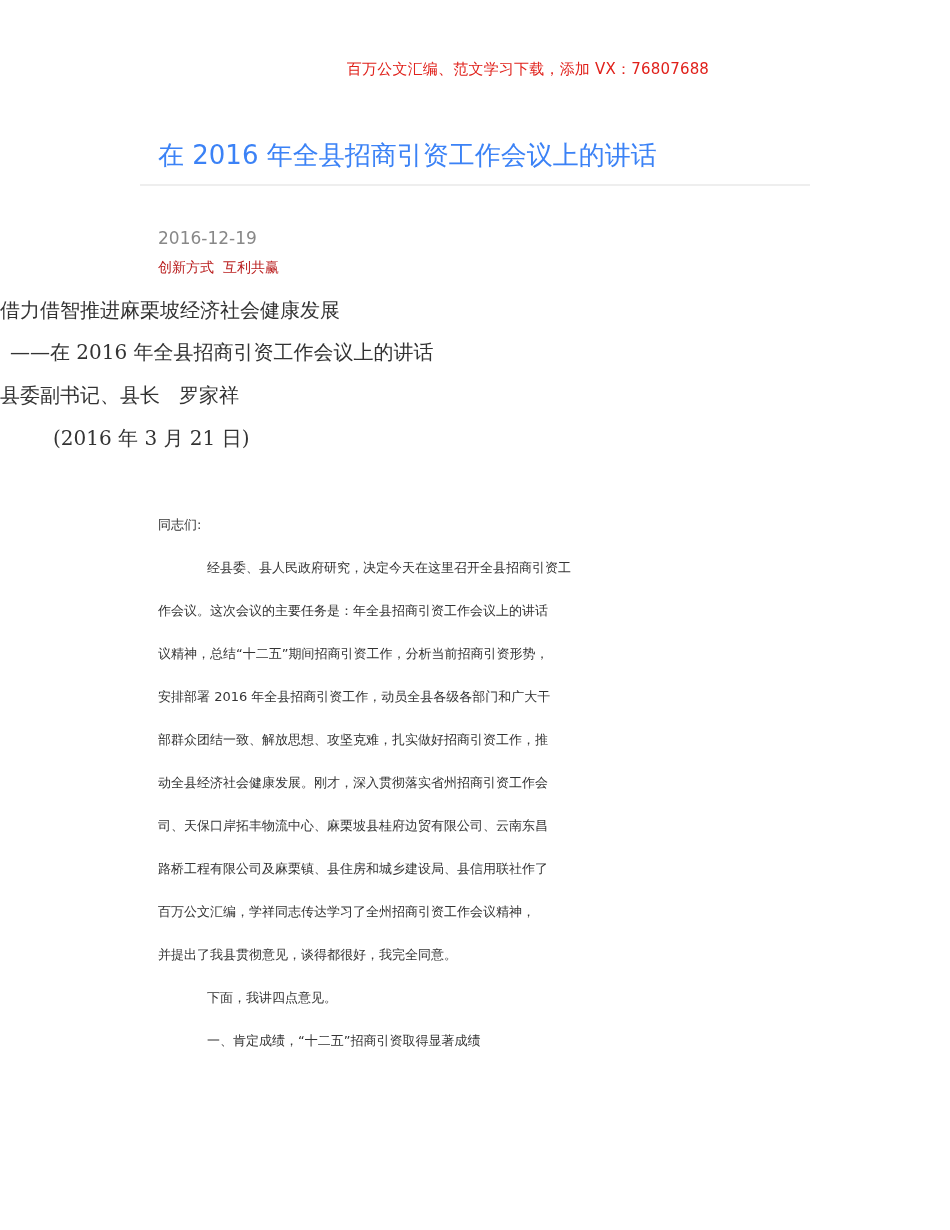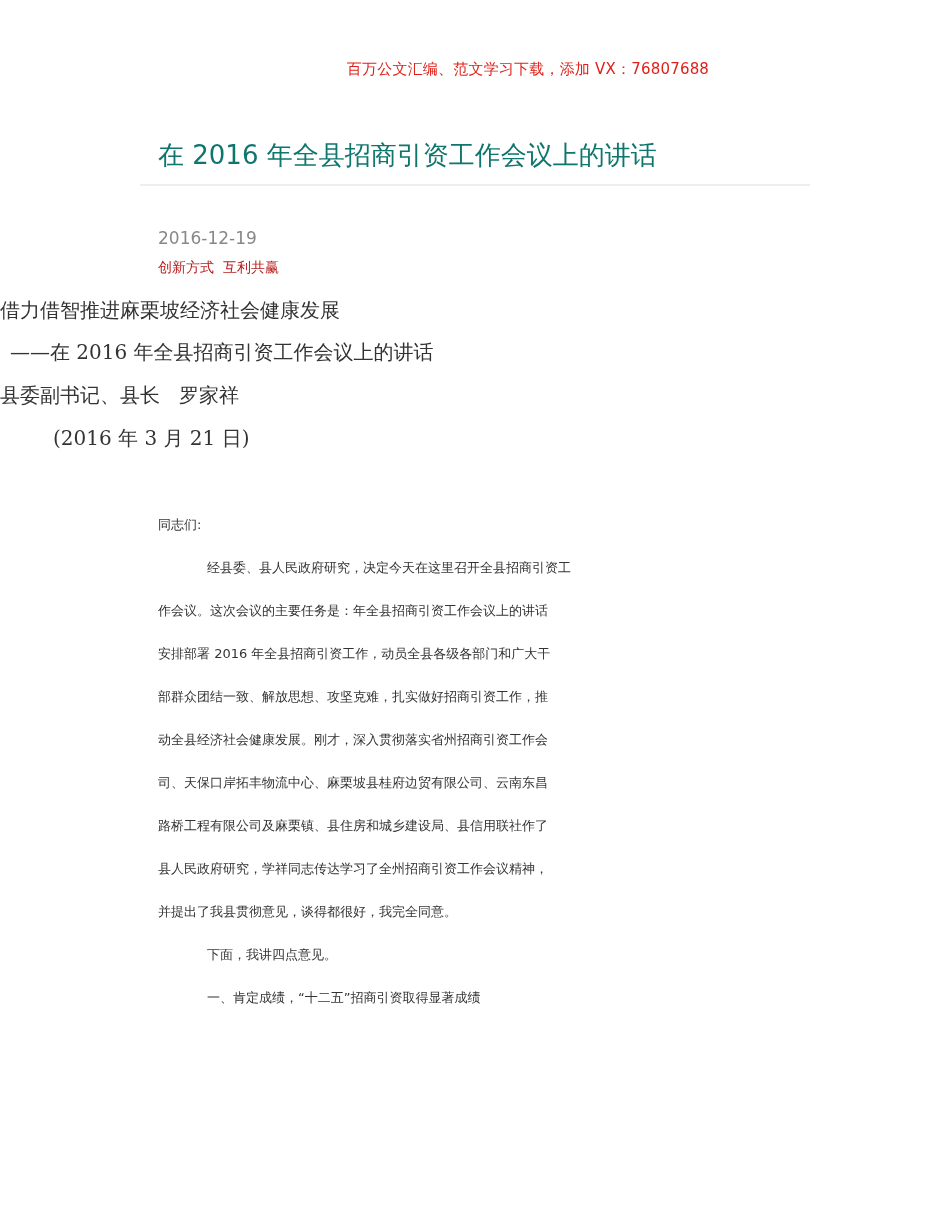--- a/index.html
+++ b/index.html
@@ -26,21 +26,21 @@
       line-height: 28px;
       letter-spacing: 0.2px;
       padding-left: 41px;
     }
     .title {
       position: absolute;
       left: 158px;
       top: 137px;
       font-size: 26px;
       line-height: 36px;
-      color: #0f766e;
+      color: #3b82f6;
       white-space: nowrap;
     }
     .divider {
       position: absolute;
       left: 140px;
       top: 184px;
       width: 670px;
       height: 2px;
       background: #eeeeee;
     }
@@ -105,22 +105,23 @@
 
 <div class="center-line" style="top:296px;">借力借智推进麻栗坡经济社会健康发展</div>
 <div class="center-line serif-line" style="top:338px;">——在 2016 年全县招商引资工作会议上的讲话</div>
 <div class="center-line" style="top:381px;">县委副书记、县长   罗家祥</div>
 <div class="center-line serif-line" style="top:424px;margin-left:43px;">(2016 年 3 月 21 日)</div>
 
 <div class="body-text" style="top:503px;">
   <div class="para-line">同志们:</div>
   <div class="para-line indent">经县委、县人民政府研究，决定今天在这里召开全县招商引资工</div>
   <div class="para-line">作会议。这次会议的主要任务是：年全县招商引资工作会议上的讲话</div>
+  <div class="para-line">议精神，总结“十二五”期间招商引资工作，分析当前招商引资形势，</div>
   <div class="para-line">安排部署 2016 年全县招商引资工作，动员全县各级各部门和广大干</div>
   <div class="para-line">部群众团结一致、解放思想、攻坚克难，扎实做好招商引资工作，推</div>
   <div class="para-line">动全县经济社会健康发展。刚才，深入贯彻落实省州招商引资工作会</div>
   <div class="para-line">司、天保口岸拓丰物流中心、麻栗坡县桂府边贸有限公司、云南东昌</div>
   <div class="para-line">路桥工程有限公司及麻栗镇、县住房和城乡建设局、县信用联社作了</div>
-  <div class="para-line">县人民政府研究，学祥同志传达学习了全州招商引资工作会议精神，</div>
+  <div class="para-line">百万公文汇编，学祥同志传达学习了全州招商引资工作会议精神，</div>
   <div class="para-line">并提出了我县贯彻意见，谈得都很好，我完全同意。</div>
   <div class="para-line indent">下面，我讲四点意见。</div>
   <div class="para-line indent">一、肯定成绩，“十二五”招商引资取得显著成绩</div>
 </div>
 
 </body></html>

